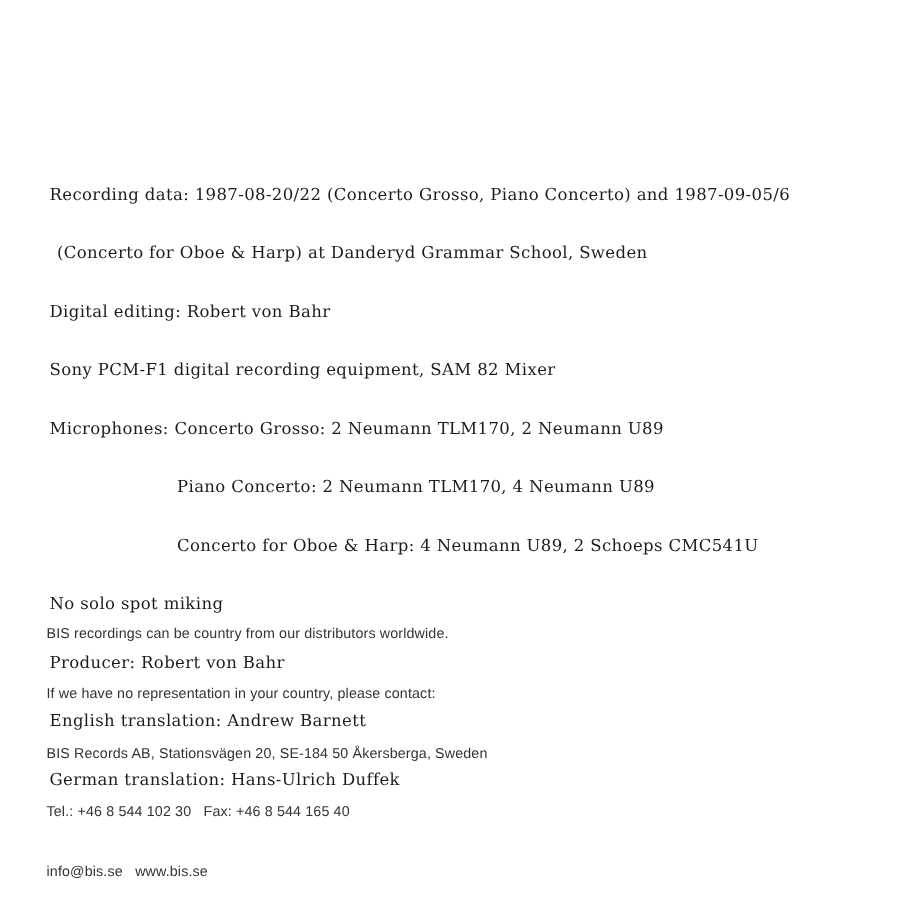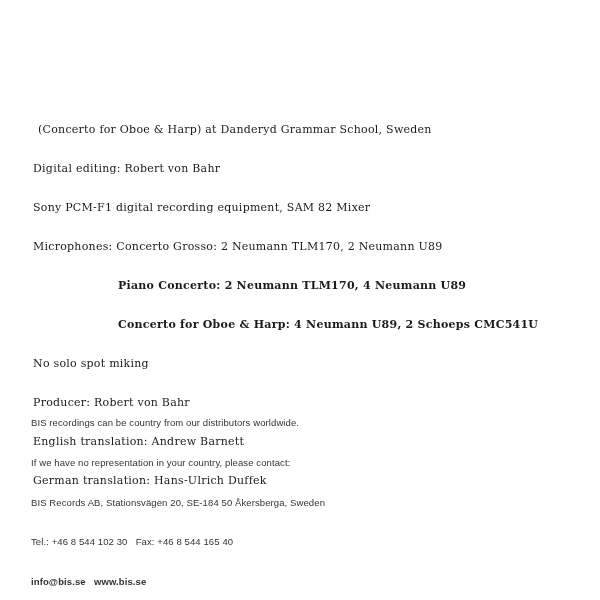--- a/index.html
+++ b/index.html
@@ -22,54 +22,55 @@
     top: 97px;
     font-family: "DejaVu Serif", serif;
     font-size: 11px;
     line-height: 13px;
     letter-spacing: 0.25px;
     color: #1b1b1b;
     white-space: pre;
   }
   .credits .line { height: 13px; }
   .indent-small { padding-left: 5px; }
-  .indent-mic { padding-left: 85px; font-weight: bold; }
+  .indent-mic { padding-left: 85px; }
 
   
   .distribution {
     position: absolute;
     left: 31px;
     top: 390px;
     font-family: "Liberation Sans", sans-serif;
     font-size: 9.5px;
     line-height: 13.2px;
     letter-spacing: 0.1px;
     color: #333333;
     white-space: pre;
   }
-  .distribution .bold { font-weight: 700; }
+  .distribution .bold { font-weight: 400; }
 
   
   .copyright {
     position: absolute;
     left: 29px;
     top: 466px;
     font-family: "Liberation Serif", serif;
     font-size: 15px;
     letter-spacing: 0.3px;
     color: #111111;
     white-space: pre;
   }
 </style>
 </head>
 <body>
 
 <div id="page">
 
   <div class="credits">
+    <div class="line">Recording data: 1987-08-20/22 (Concerto Grosso, Piano Concerto) and 1987-09-05/6</div>
     <div class="line indent-small">(Concerto for Oboe &amp; Harp) at Danderyd Grammar School, Sweden</div>
     <div class="line">Digital editing: Robert von Bahr</div>
     <div class="line">Sony PCM-F1 digital recording equipment, SAM 82 Mixer</div>
     <div class="line">Microphones: Concerto Grosso: 2 Neumann TLM170, 2 Neumann U89</div>
     <div class="line indent-mic">Piano Concerto: 2 Neumann TLM170, 4 Neumann U89</div>
     <div class="line indent-mic">Concerto for Oboe &amp; Harp: 4 Neumann U89, 2 Schoeps CMC541U</div>
     <div class="line">No solo spot miking</div>
     <div class="line">Producer: Robert von Bahr</div>
     <div class="line">English translation: Andrew Barnett</div>
     <div class="line">German translation: Hans-Ulrich Duffek</div>

